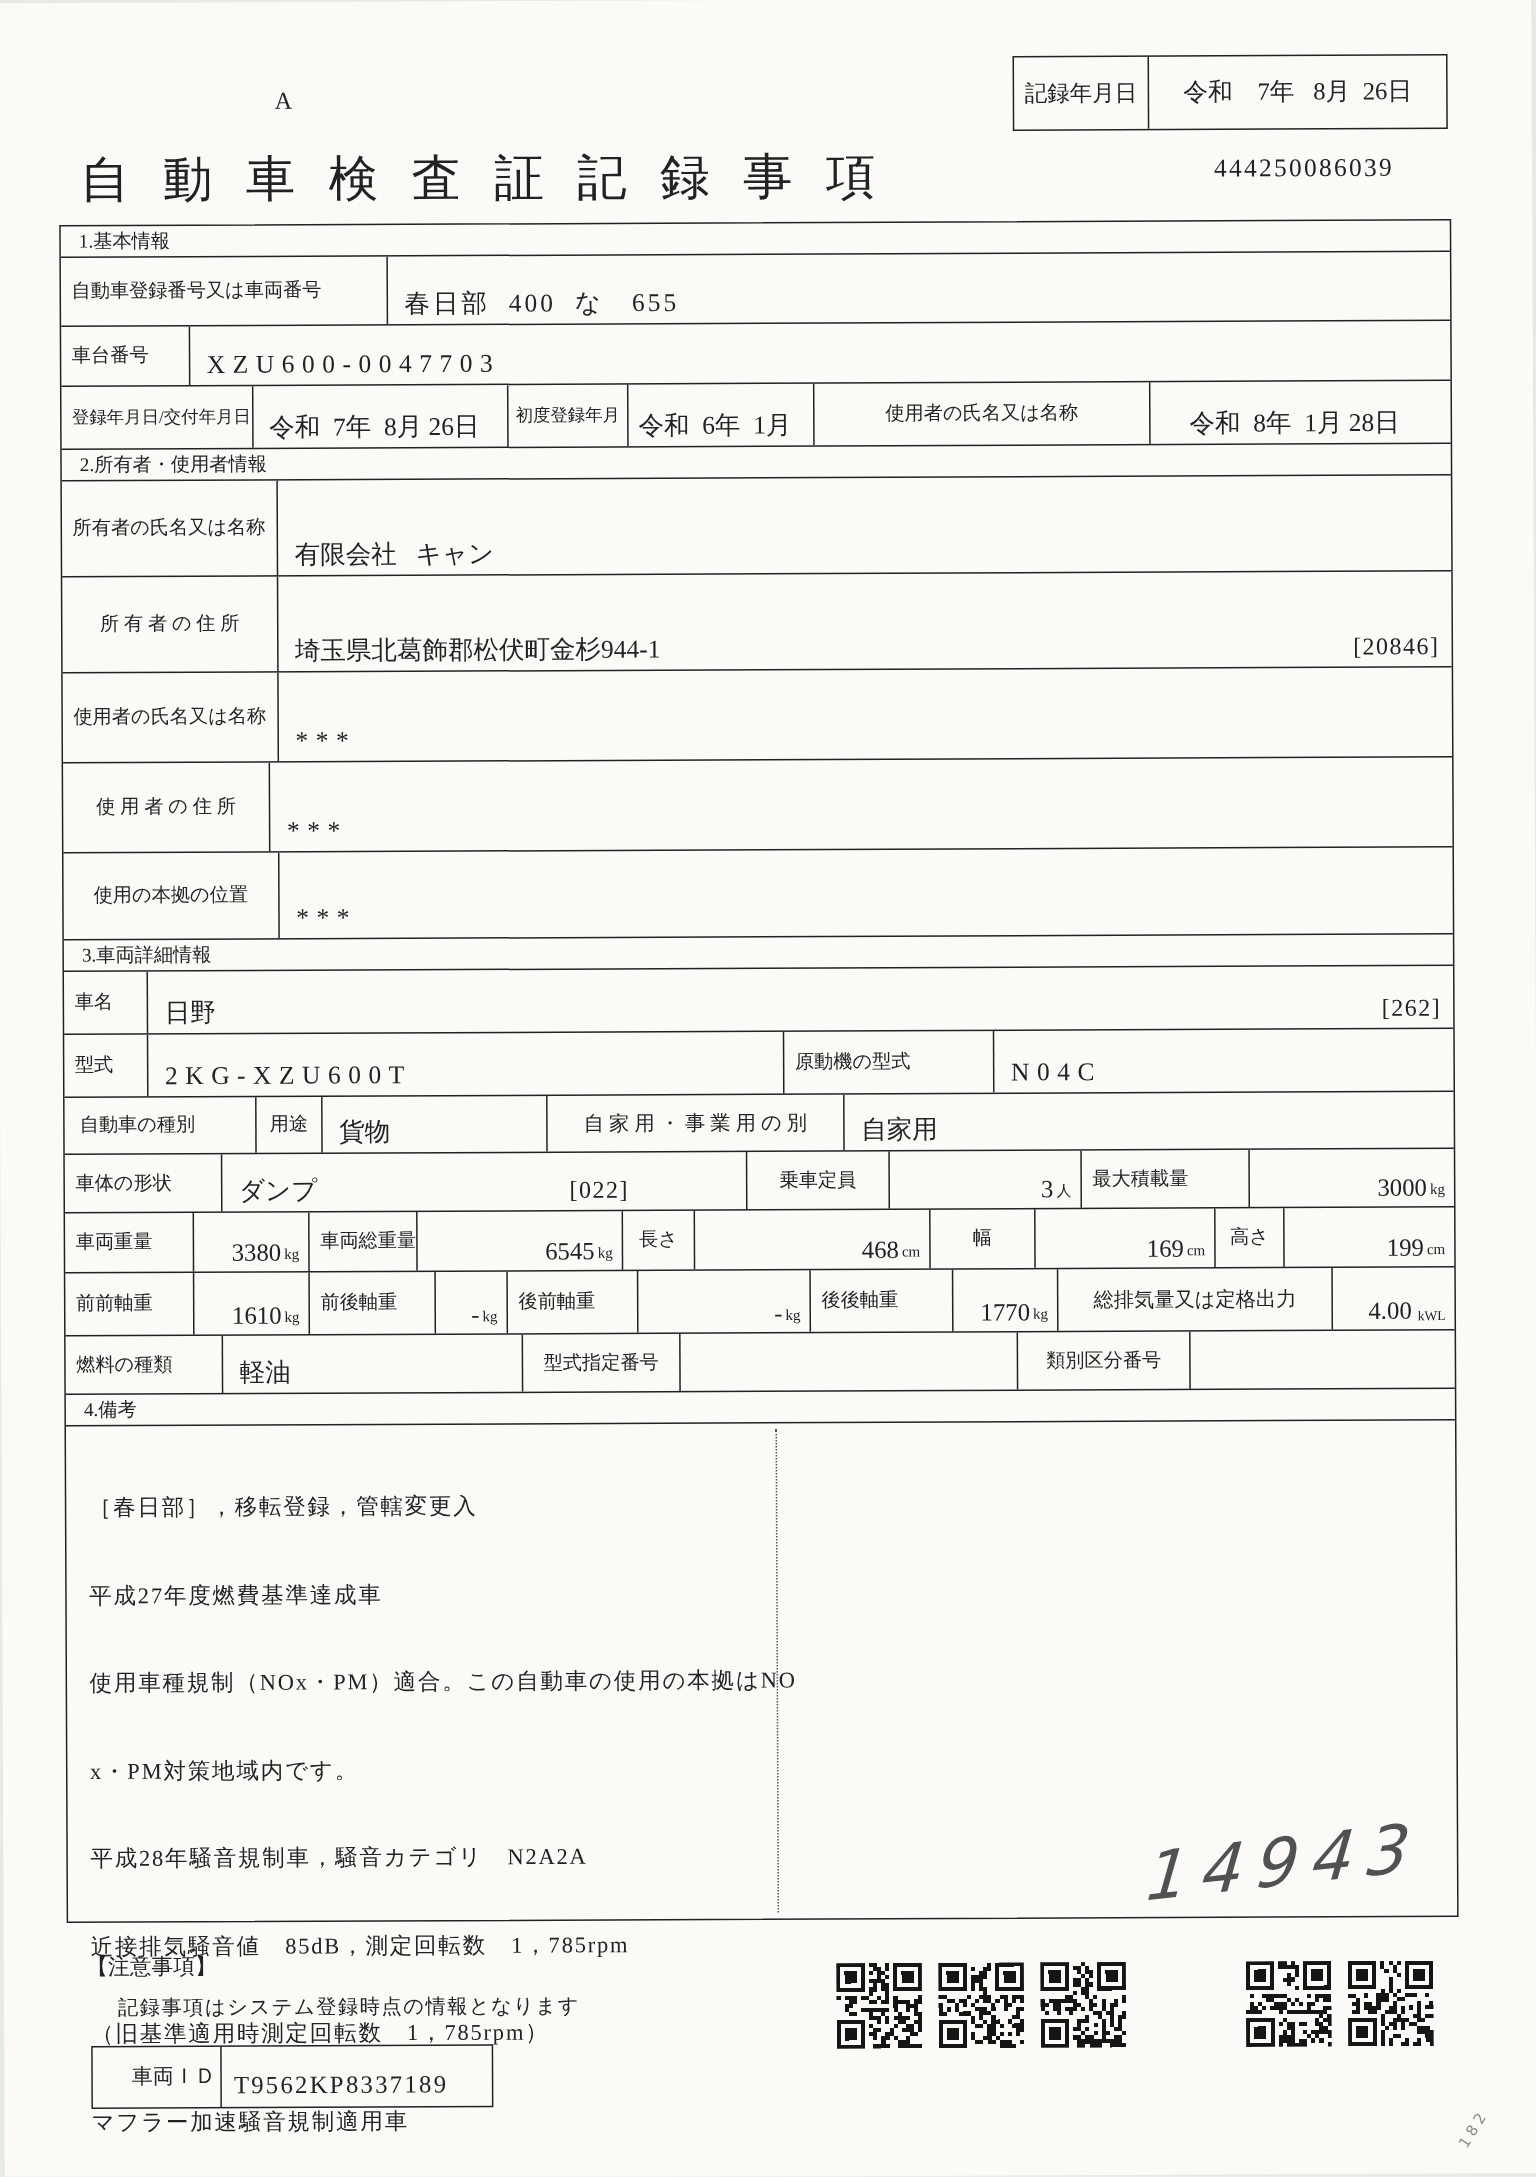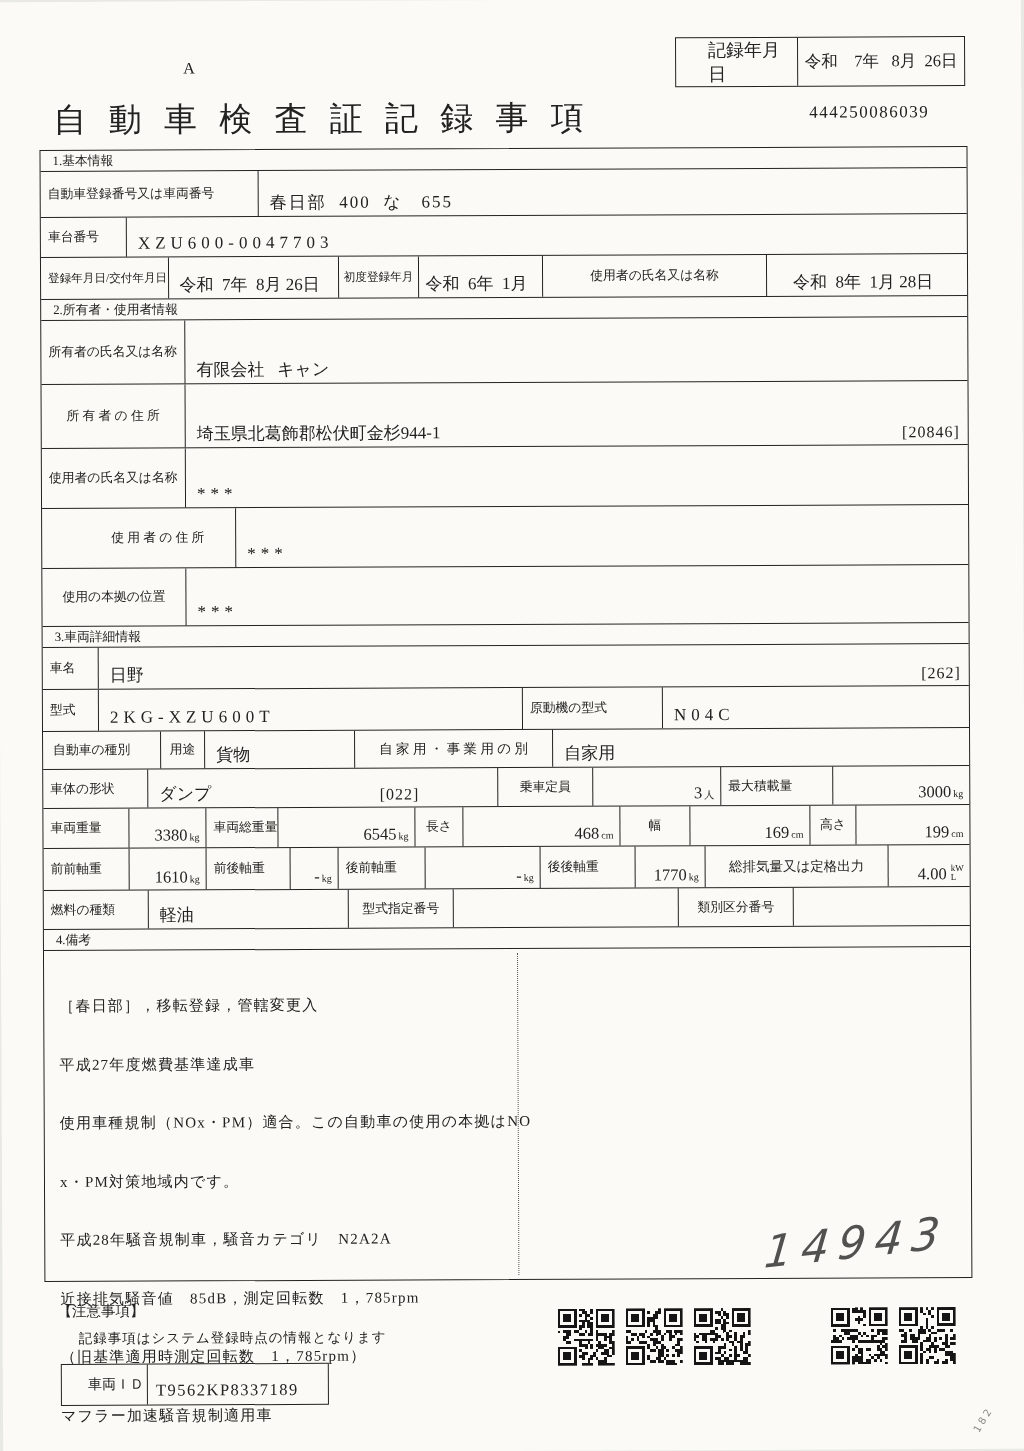--- a/index.html
+++ b/index.html
@@ -18,21 +18,21 @@
     transform-origin:50% 50%;
   }
   
   .record-box{
     position:absolute;left:678px;top:38px;width:290px;height:50px;
     border:1.6px solid var(--ink);display:flex;box-sizing:border-box;
   }
   .record-box .rlab{
     flex:0 0 90px;border-right:1.6px solid var(--ink);
     display:flex;align-items:center;justify-content:center;
-    font-size:18px;box-sizing:border-box;margin-left:32px;
+    font-size:15px;box-sizing:border-box;
   }
   .record-box .rval{
     flex:1;display:flex;align-items:center;justify-content:center;
     font-size:16.5px;white-space:pre;
   }
   .page-marker{position:absolute;left:186px;top:58px;font-size:16px;}
   .doc-title{
     position:absolute;left:56px;top:96px;margin:0;
     font-size:33px;font-weight:500;letter-spacing:7px;white-space:pre;
   }
@@ -61,21 +61,21 @@
   .lab.ctr{justify-content:center;padding-left:0;}
   .val{align-items:flex-end;padding:0 8px 3px 11px;font-size:17px;white-space:pre;line-height:1.1;}
   .val.ctr{justify-content:center;padding-left:0;}
   .val.end{justify-content:flex-end;padding-right:6px;}
   .val.between{justify-content:space-between;}
   .spaced{letter-spacing:5px;}
   .spaced2{letter-spacing:2px;}
   .num{font-size:16.5px;}
   .unit{font-size:10px;margin-left:2px;padding-bottom:2px;align-self:flex-end;}
   .unit-stack{
-    display:inline-flex;flex-direction:column;font-size:9px;line-height:9px;
+    display:inline-flex;flex-direction:row;font-size:9px;line-height:9px;
     margin-left:4px;padding-bottom:1px;align-self:flex-end;text-align:left;
   }
   .code{font-size:16px;letter-spacing:1px;}
   
   .remarks{position:relative;height:330px;box-sizing:border-box;display:block;}
   .remarks-text{
     position:absolute;left:15px;top:7px;width:470px;
     font-size:15px;line-height:19.5px;letter-spacing:1.2px;white-space:pre;
   }
   .dotted-divider{
@@ -162,21 +162,21 @@
         <span class="code">[20846]</span>
       </div>
     </div>
 
     <div class="row" style="height:60px;">
       <div class="cell lab" style="width:144px;">使用者の氏名又は名称</div>
       <div class="cell grow val spaced">***</div>
     </div>
 
     <div class="row" style="height:60px;">
-      <div class="cell lab ctr" style="width:156px;margin-left:38px;">使 用 者 の 住 所</div>
+      <div class="cell lab ctr" style="width:138px;">使 用 者 の 住 所</div>
       <div class="cell grow val spaced">***</div>
     </div>
 
     <div class="row" style="height:58px;">
       <div class="cell lab ctr" style="width:144px;">使用の本拠の位置</div>
       <div class="cell grow val spaced">***</div>
     </div>
 
     <div class="sechead" style="height:21px;">3.車両詳細情報</div>
 
@@ -189,21 +189,21 @@
     </div>
 
     <div class="row" style="height:42px;">
       <div class="cell lab" style="width:56px;">型式</div>
       <div class="cell val spaced" style="width:424px;">2KG-XZU600T</div>
       <div class="cell lab" style="width:140px;">原動機の型式</div>
       <div class="cell grow val spaced">N04C</div>
     </div>
 
     <div class="row" style="height:38px;">
-      <div class="cell lab" style="width:118px;padding-left:10px;">自動車の種別</div>
+      <div class="cell lab" style="width:128px;padding-left:10px;">自動車の種別</div>
       <div class="cell lab ctr" style="width:44px;">用途</div>
       <div class="cell val" style="width:150px;">貨物</div>
       <div class="cell lab ctr" style="width:198px;font-size:13.5px;">自 家 用 ・ 事 業 用 の 別</div>
       <div class="cell grow val">自家用</div>
     </div>
 
     <div class="row" style="height:39px;">
       <div class="cell lab" style="width:105px;">車体の形状</div>
       <div class="cell val between" style="width:350px;">
         <span>ダンプ</span>

